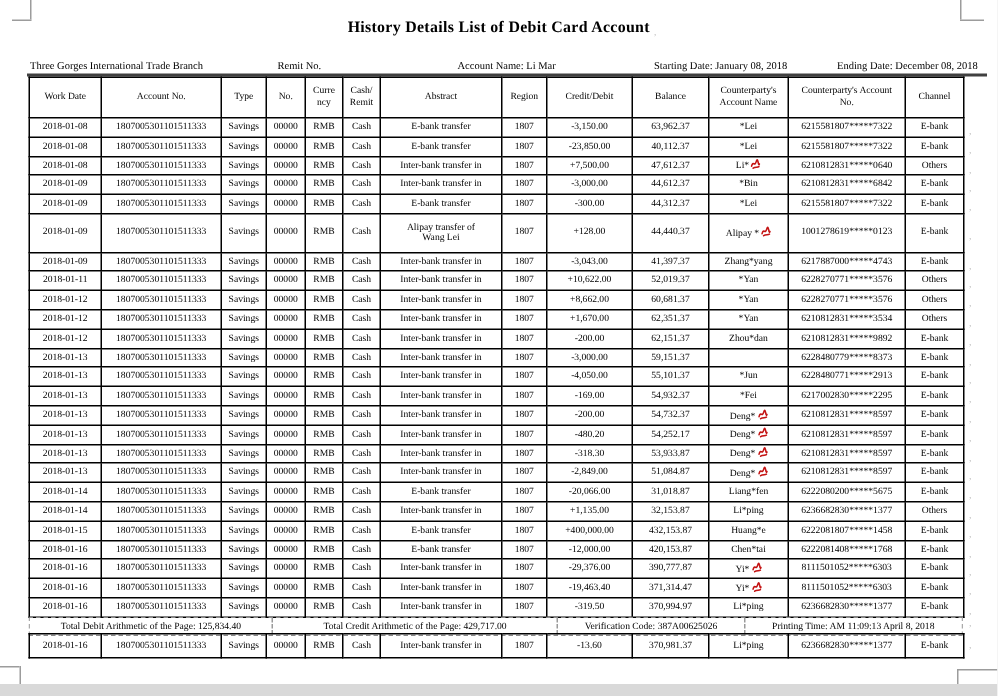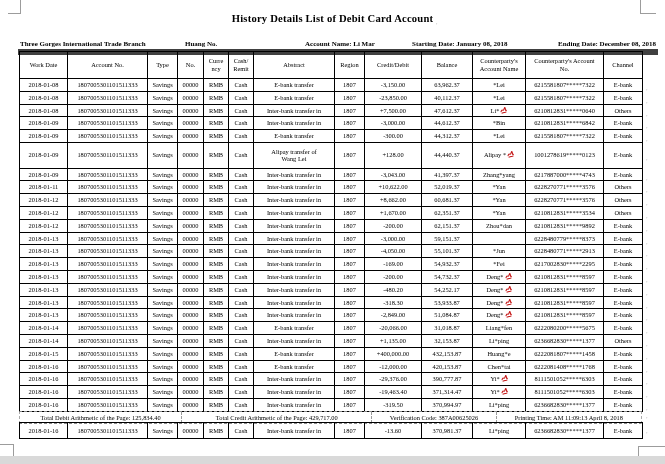--- a/index.html
+++ b/index.html
@@ -2,24 +2,24 @@
 <html><head>
 <meta charset="utf-8">
 <style>
   html,body{margin:0;padding:0;background:#ededed;}
   .page{position:relative;width:665px;height:464px;background:#ffffff;overflow:hidden;
         font-family:"Liberation Serif","DejaVu Serif",serif;color:#000;}
   .title{position:absolute;top:13px;left:0;width:665px;text-align:center;
          font-size:10.6px;font-weight:bold;letter-spacing:.2px;}
   .title-pmark{position:absolute;top:19px;left:436px;color:#b9b9b9;font-size:6px;}
   .meta{position:absolute;left:18px;top:36px;width:640px;height:13px;
-        border-bottom:6px solid #404040;font-size:7px;font-weight:bold;}
+        border-bottom:2px solid #404040;font-size:7px;font-weight:normal;}
   .meta span{position:absolute;bottom:1px;white-space:nowrap;}
   .m-branch{left:2px;} .m-card{left:167px;} .m-acct{left:287px;}
-  .m-start{left:394px;} .m-end{left:540px;}
+  .m-start{left:418px;} .m-end{left:540px;}
   table.grid{position:absolute;left:19px;border-collapse:collapse;table-layout:fixed;width:623px;}
   table.grid.main{top:51px;}
   table.grid.last{top:422px;}
   .grid th,.grid td{border:1px solid #000;padding:0;text-align:center;vertical-align:middle;
         font-size:6.4px;font-weight:normal;line-height:1.2;overflow:hidden;}
   .grid th{white-space:pre-line;}
   .grid td{white-space:nowrap;}
   .grid td.wrap{white-space:pre-line;}
   .grid thead tr{height:27px;}
   .grid tbody tr{height:12.8px;}
@@ -48,21 +48,21 @@
   <div class="cmark" style="left:0;top:444px;width:13px;height:1px;"></div>
   <div class="cmark" style="left:13px;top:444px;width:1px;height:13px;"></div>
   <div class="cmark" style="left:638px;top:446px;width:27px;height:1px;"></div>
   <div class="cmark" style="left:638px;top:446px;width:1px;height:12px;"></div>
 
   <div class="title">History Details List of Debit Card Account</div>
   <div class="title-pmark">,</div>
 
   <div class="meta">
     <span class="m-branch">Three Gorges International Trade Branch</span>
-    <span class="m-card">Huang No.</span>
+    <span class="m-card">Remit No.</span>
     <span class="m-acct">Account Name: Li Mar</span>
     <span class="m-start">Starting Date: January 08, 2018</span>
     <span class="m-end">Ending Date: December 08, 2018</span>
   </div>
 
   <table class="grid main">
     <colgroup>
       <col style="width:48px">
         <col style="width:80px">
         <col style="width:30px">

